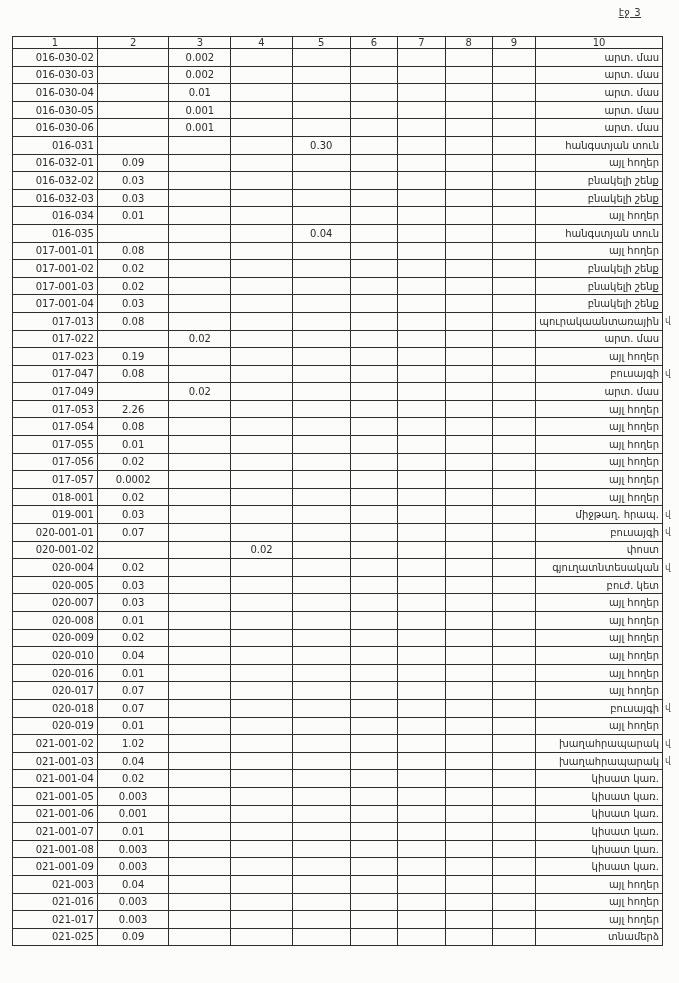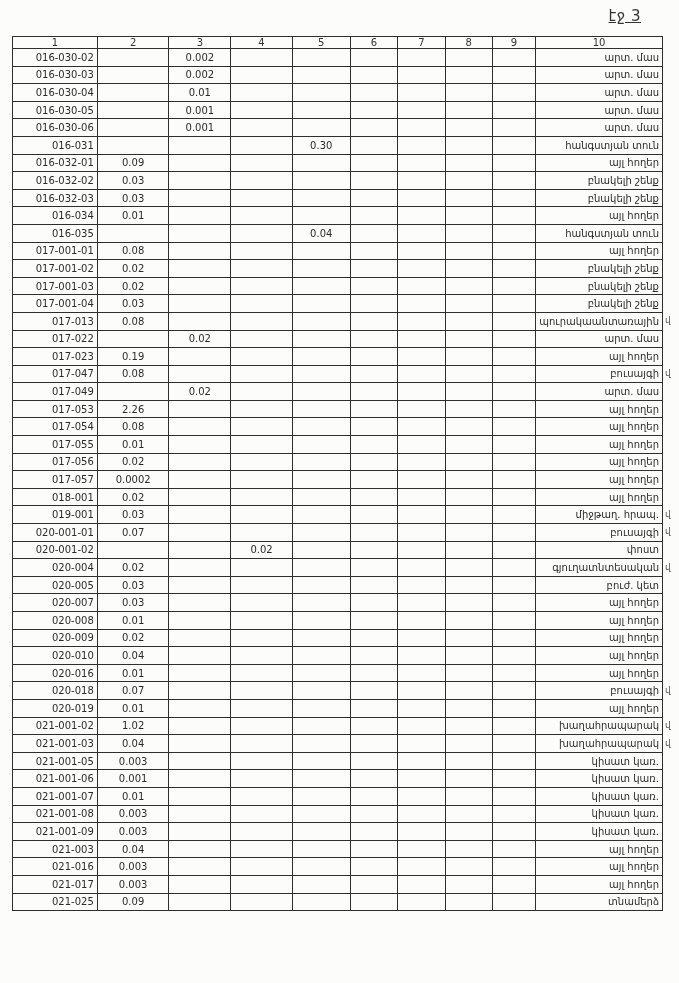--- a/index.html
+++ b/index.html
@@ -12,21 +12,21 @@
     position: relative;
     background: #fcfcfa;
     font-family: "DejaVu Sans", "Liberation Sans", sans-serif;
     color: #232323;
     overflow: hidden;
   }
   .page-label {
     position: absolute;
     top: 7px;
     right: 38px;
-    font-size: 15px;
+    font-size: 10px;
     color: #333;
     letter-spacing: 0.5px;
     text-decoration: underline;
   }
   table.scan-table {
     position: absolute;
     left: 12px;
     top: 36px;
     border-collapse: collapse;
     table-layout: fixed;
@@ -566,20 +566,33 @@
         <td class="col-4"></td>
         <td class="col-5"></td>
         <td class="col-6"></td>
         <td class="col-7"></td>
         <td class="col-8"></td>
         <td class="col-9"></td>
         <td class="col-10">այլ հողեր</td>
         <td class="margin-cell"></td>
       </tr>
       <tr>
+        <td class="col-1">020-017</td>
+        <td class="col-2">0.07</td>
+        <td class="col-3"></td>
+        <td class="col-4"></td>
+        <td class="col-5"></td>
+        <td class="col-6"></td>
+        <td class="col-7"></td>
+        <td class="col-8"></td>
+        <td class="col-9"></td>
+        <td class="col-10">այլ հողեր</td>
+        <td class="margin-cell"></td>
+      </tr>
+      <tr>
         <td class="col-1">020-018</td>
         <td class="col-2">0.07</td>
         <td class="col-3"></td>
         <td class="col-4"></td>
         <td class="col-5"></td>
         <td class="col-6"></td>
         <td class="col-7"></td>
         <td class="col-8"></td>
         <td class="col-9"></td>
         <td class="col-10">բուսայգի</td>
@@ -616,20 +629,33 @@
         <td class="col-2">0.04</td>
         <td class="col-3"></td>
         <td class="col-4"></td>
         <td class="col-5"></td>
         <td class="col-6"></td>
         <td class="col-7"></td>
         <td class="col-8"></td>
         <td class="col-9"></td>
         <td class="col-10">խաղահրապարակ</td>
         <td class="margin-cell">վ</td>
+      </tr>
+      <tr>
+        <td class="col-1">021-001-04</td>
+        <td class="col-2">0.02</td>
+        <td class="col-3"></td>
+        <td class="col-4"></td>
+        <td class="col-5"></td>
+        <td class="col-6"></td>
+        <td class="col-7"></td>
+        <td class="col-8"></td>
+        <td class="col-9"></td>
+        <td class="col-10">կիսատ կառ.</td>
+        <td class="margin-cell"></td>
       </tr>
       <tr>
         <td class="col-1">021-001-05</td>
         <td class="col-2">0.003</td>
         <td class="col-3"></td>
         <td class="col-4"></td>
         <td class="col-5"></td>
         <td class="col-6"></td>
         <td class="col-7"></td>
         <td class="col-8"></td>

